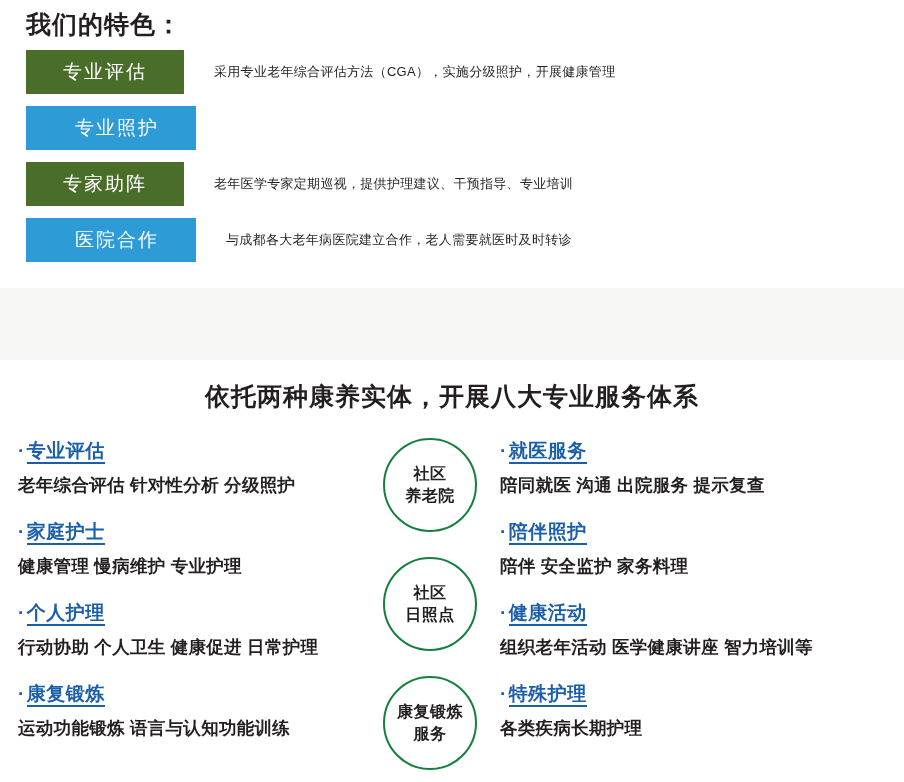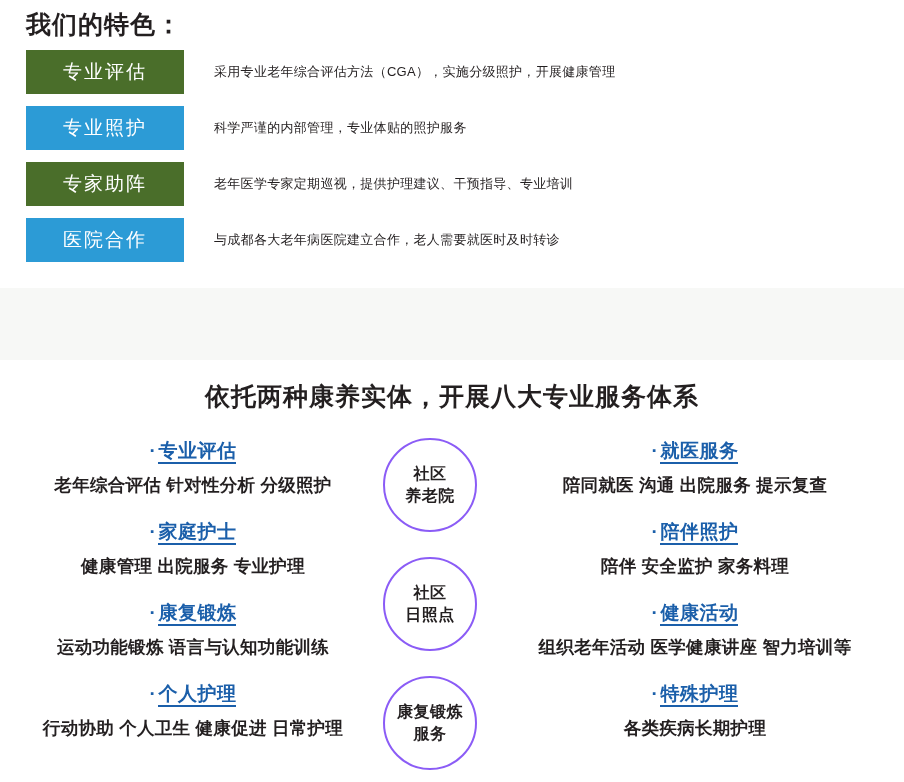--- a/index.html
+++ b/index.html
@@ -50,21 +50,21 @@
     height: 44px;
     display: flex;
     align-items: center;
     justify-content: center;
     color: #ffffff;
     font-size: 19px;
     letter-spacing: 2px;
     flex: none;
   }
   .tag-green { background: #4a6e2a; }
-  .tag-blue  { background: #2c9bd6; }
+  .tag-blue  { background: #2c9bd6; padding-left: 12px; }
   .feature-text {
     margin-left: 30px;
     font-size: 13px;
     color: #231f20;
     letter-spacing: 0.3px;
     white-space: nowrap;
   }
 
   
   #section-divider-band {
@@ -99,21 +99,20 @@
 
   .col {
     position: absolute;
     top: 78px;
   }
   #col-left  { left: 18px;  width: 350px; }
   #col-right { left: 500px; width: 390px; }
 
   .service-block {
     margin-bottom: 22px;
-    text-align: center;
   }
   .service-head {
     font-size: 19px;
     font-weight: bold;
     color: #1b5faa;
     letter-spacing: 0.5px;
     line-height: 26px;
     white-space: nowrap;
   }
   .service-head .bullet {
@@ -138,21 +137,21 @@
   
   #circles {
     position: absolute;
     left: 383px;
     top: 78px;
     width: 100px;
   }
   .circle {
     width: 90px;
     height: 90px;
-    border: 2px solid #8b5cf6;
+    border: 2px solid #15803d;
     border-radius: 50%;
     display: flex;
     flex-direction: column;
     align-items: center;
     justify-content: center;
     margin-bottom: 25px;
     background: #ffffff;
   }
   .circle span {
     display: block;
@@ -172,21 +171,20 @@
 
   <div id="features-list">
 
     <div class="feature-row">
       <div class="feature-tag tag-green">专业评估</div>
       <div class="feature-text">采用专业老年综合评估方法（CGA），实施分级照护，开展健康管理</div>
     </div>
 
     <div class="feature-row">
       <div class="feature-tag tag-blue">专业照护</div>
-      <div class="feature-text">科学严谨的内部管理，专业体贴的照护服务</div>
     </div>
 
     <div class="feature-row">
       <div class="feature-tag tag-green">专家助阵</div>
       <div class="feature-text">老年医学专家定期巡视，提供护理建议、干预指导、专业培训</div>
     </div>
 
     <div class="feature-row">
       <div class="feature-tag tag-blue">医院合作</div>
       <div class="feature-text">与成都各大老年病医院建立合作，老人需要就医时及时转诊</div>
@@ -207,35 +205,35 @@
       <div class="service-head">
         <span class="bullet">·</span><span class="head-text">专业评估</span>
       </div>
       <div class="service-items">老年综合评估 针对性分析 分级照护</div>
     </div>
 
     <div class="service-block">
       <div class="service-head">
         <span class="bullet">·</span><span class="head-text">家庭护士</span>
       </div>
-      <div class="service-items">健康管理 出院服务 专业护理</div>
+      <div class="service-items">健康管理 慢病维护 专业护理</div>
+    </div>
+
+    <div class="service-block">
+      <div class="service-head">
+        <span class="bullet">·</span><span class="head-text">个人护理</span>
+      </div>
+      <div class="service-items">行动协助 个人卫生 健康促进 日常护理</div>
     </div>
 
     <div class="service-block">
       <div class="service-head">
         <span class="bullet">·</span><span class="head-text">康复锻炼</span>
       </div>
       <div class="service-items">运动功能锻炼 语言与认知功能训练</div>
-    </div>
-
-    <div class="service-block">
-      <div class="service-head">
-        <span class="bullet">·</span><span class="head-text">个人护理</span>
-      </div>
-      <div class="service-items">行动协助 个人卫生 健康促进 日常护理</div>
     </div>
 
   </div>
 
   <div id="circles">
 
     <div class="circle">
       <span>社区</span>
       <span>养老院</span>
     </div>

